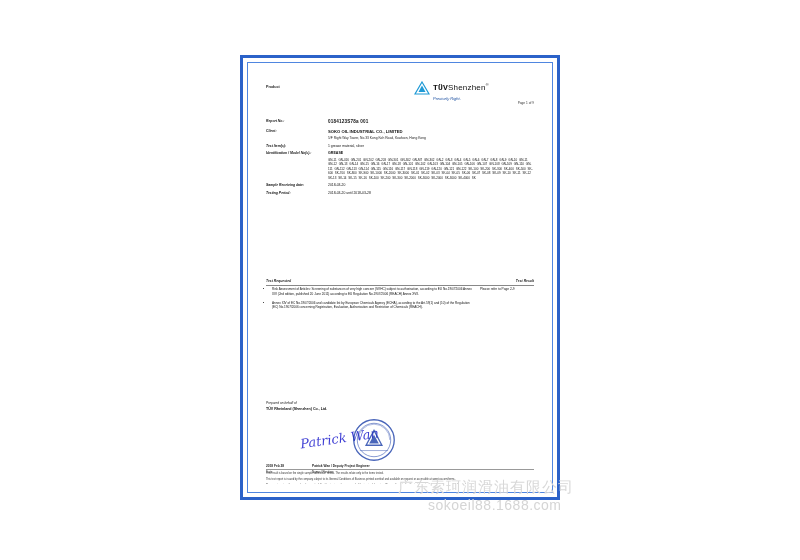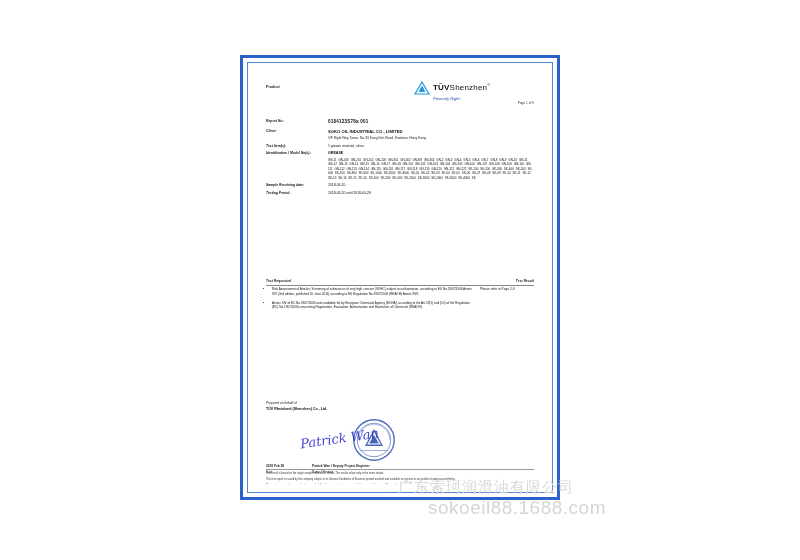--- a/index.html
+++ b/index.html
@@ -87,21 +87,21 @@
     height: 14px;
     position: relative;
   }
   .logo-mark svg { display: block; }
   .logo-text {
     font-size: 8px;
     letter-spacing: .2px;
     color: #111;
     font-family: "Liberation Sans", sans-serif;
   }
-  .logo-text .bold { font-weight: bold; }
+  .logo-text .bold { font-weight: bold; font-family: Liberation Mono, monospace; }
   .logo-text .reg { font-size: 4px; vertical-align: super; }
   .logo-tag {
     margin-left: 19px;
     margin-top: 1px;
     font-size: 4px;
     color: #1b4fa0;
     font-style: italic;
   }
   .page-count {
     position: absolute;
@@ -291,21 +291,21 @@
     color: #d8d8d8;
     font-family: "DejaVu Sans", sans-serif;
     letter-spacing: 1px;
     white-space: nowrap;
     margin-left: 10px;
   }
   .wm-site {
     position: absolute;
     left: 428px;
     top: 497px;
-    font-size: 19px;
+    font-size: 14px;
     color: #d5d5d5;
     letter-spacing: .5px;
     white-space: nowrap;
     font-family: "Liberation Sans", sans-serif;
   }
 </style>
 </head>
 <body>
 
 <div id="page">

